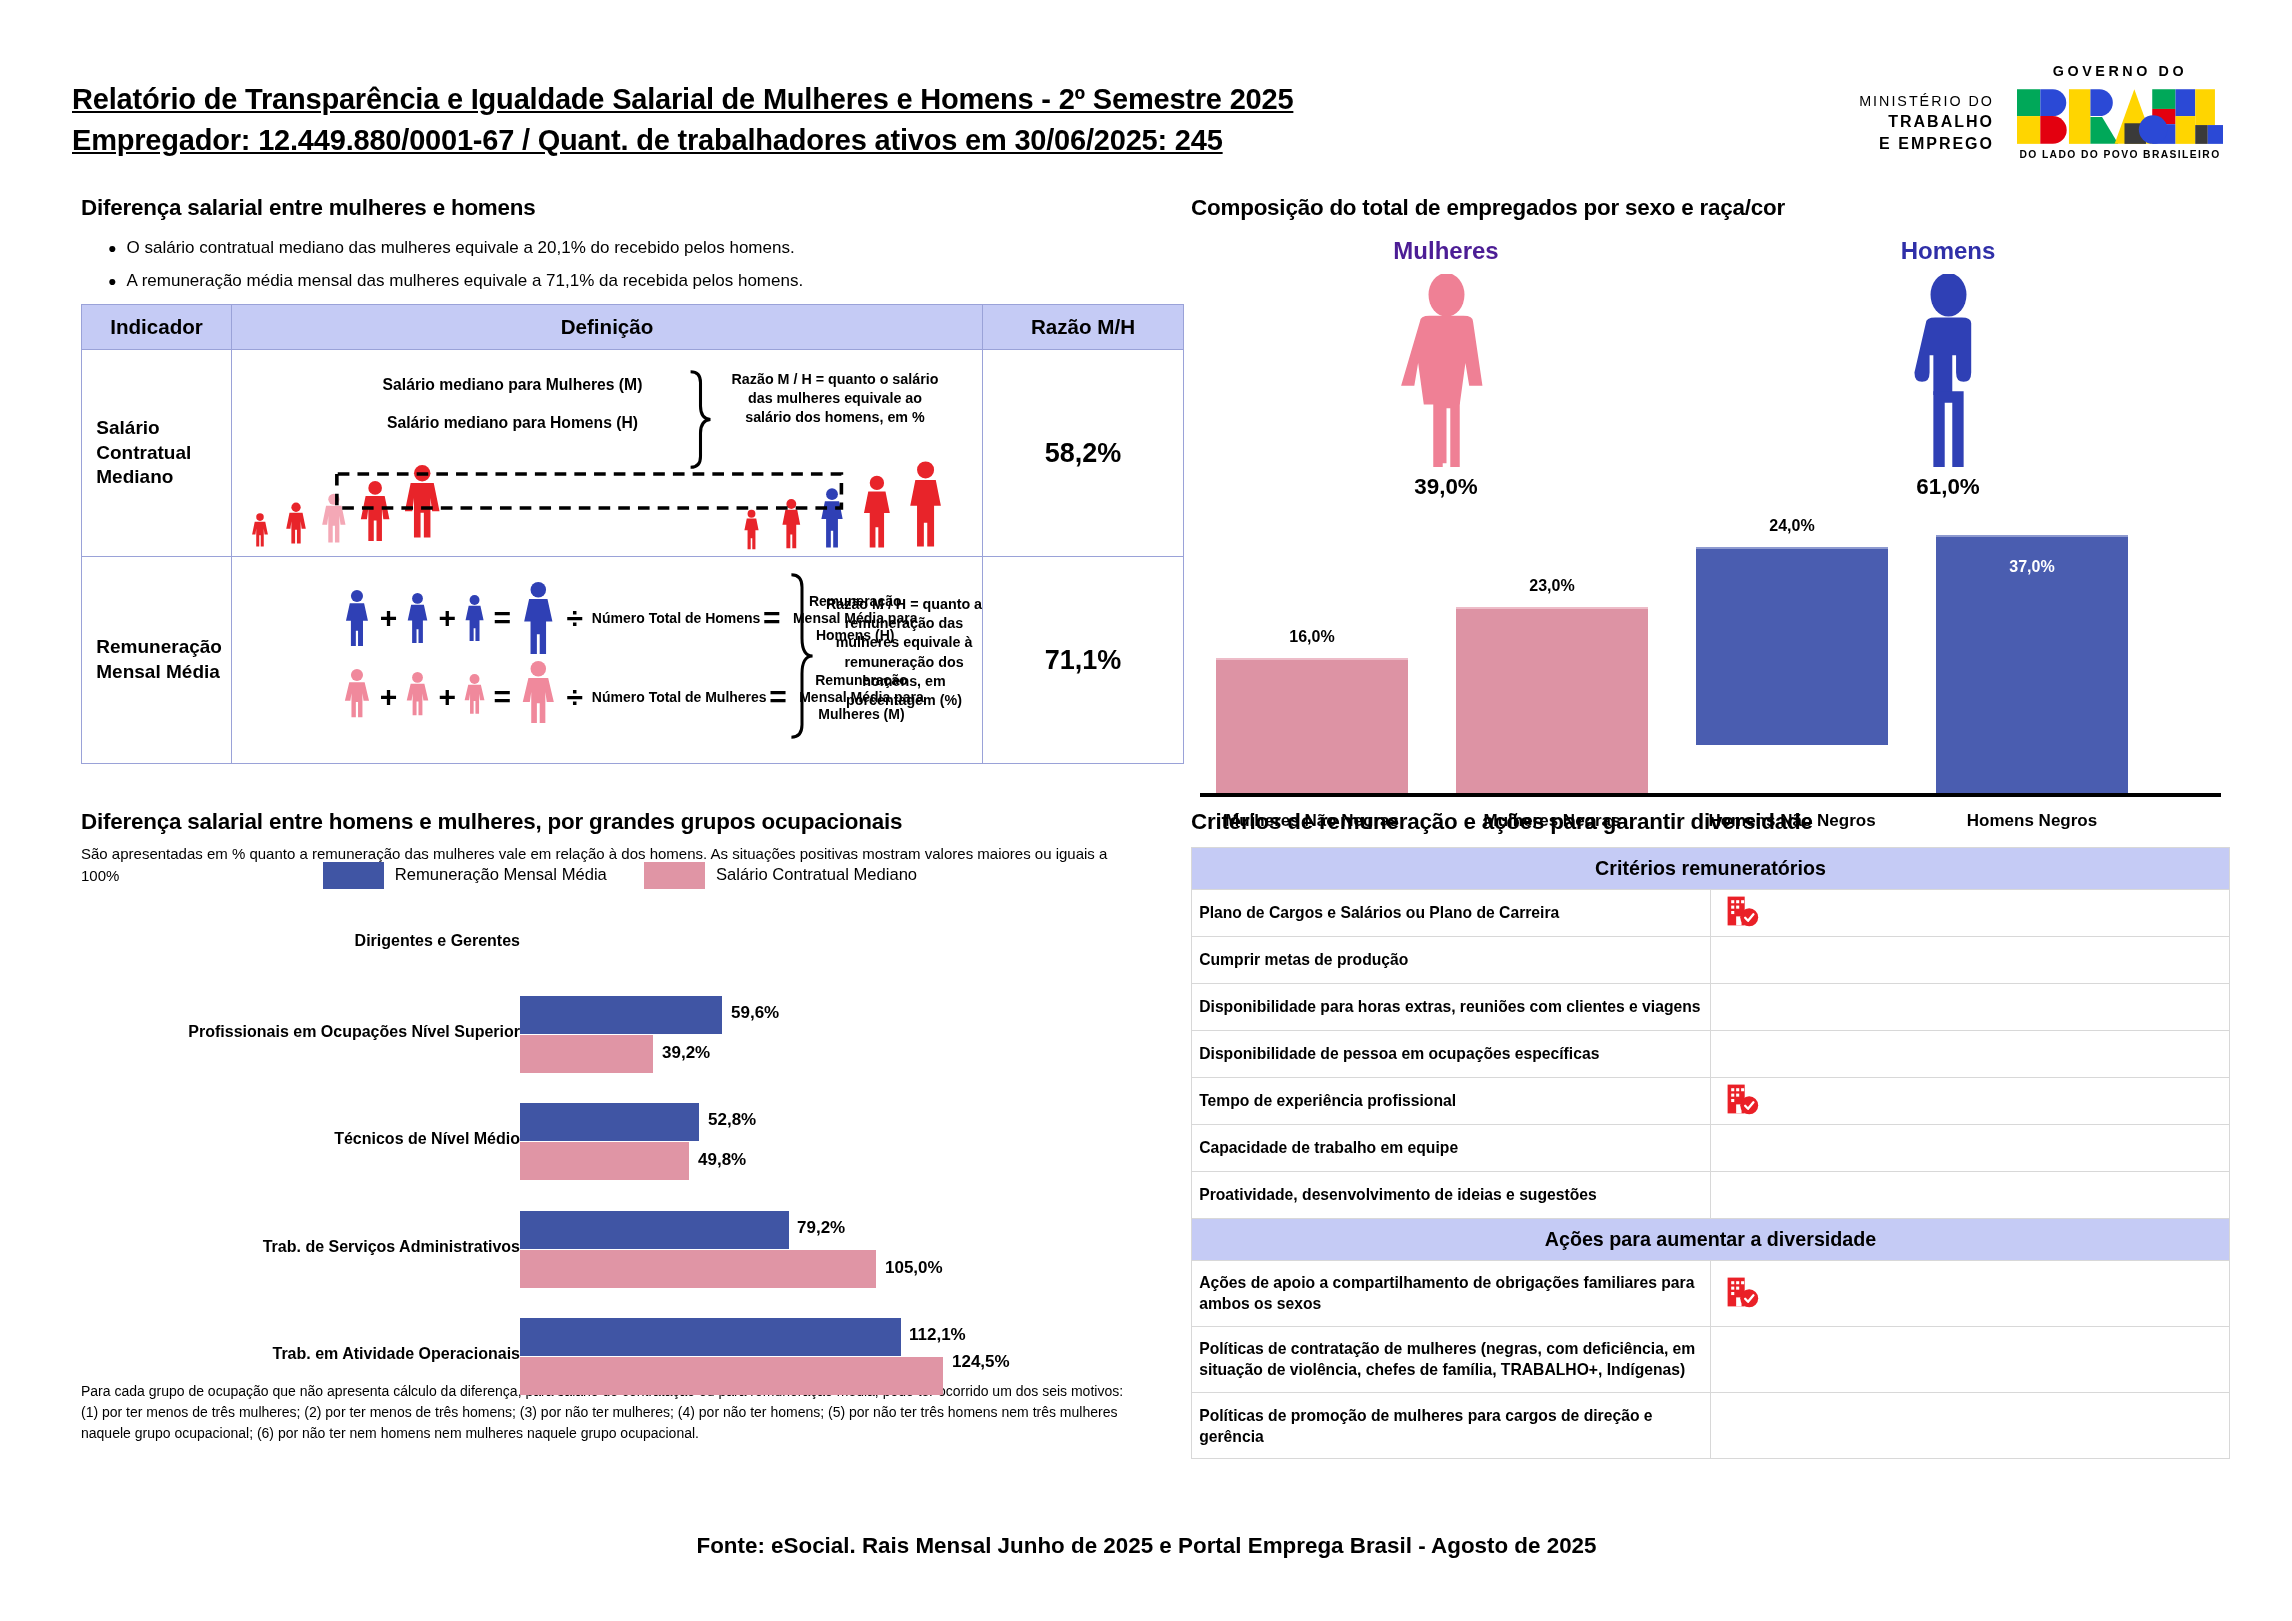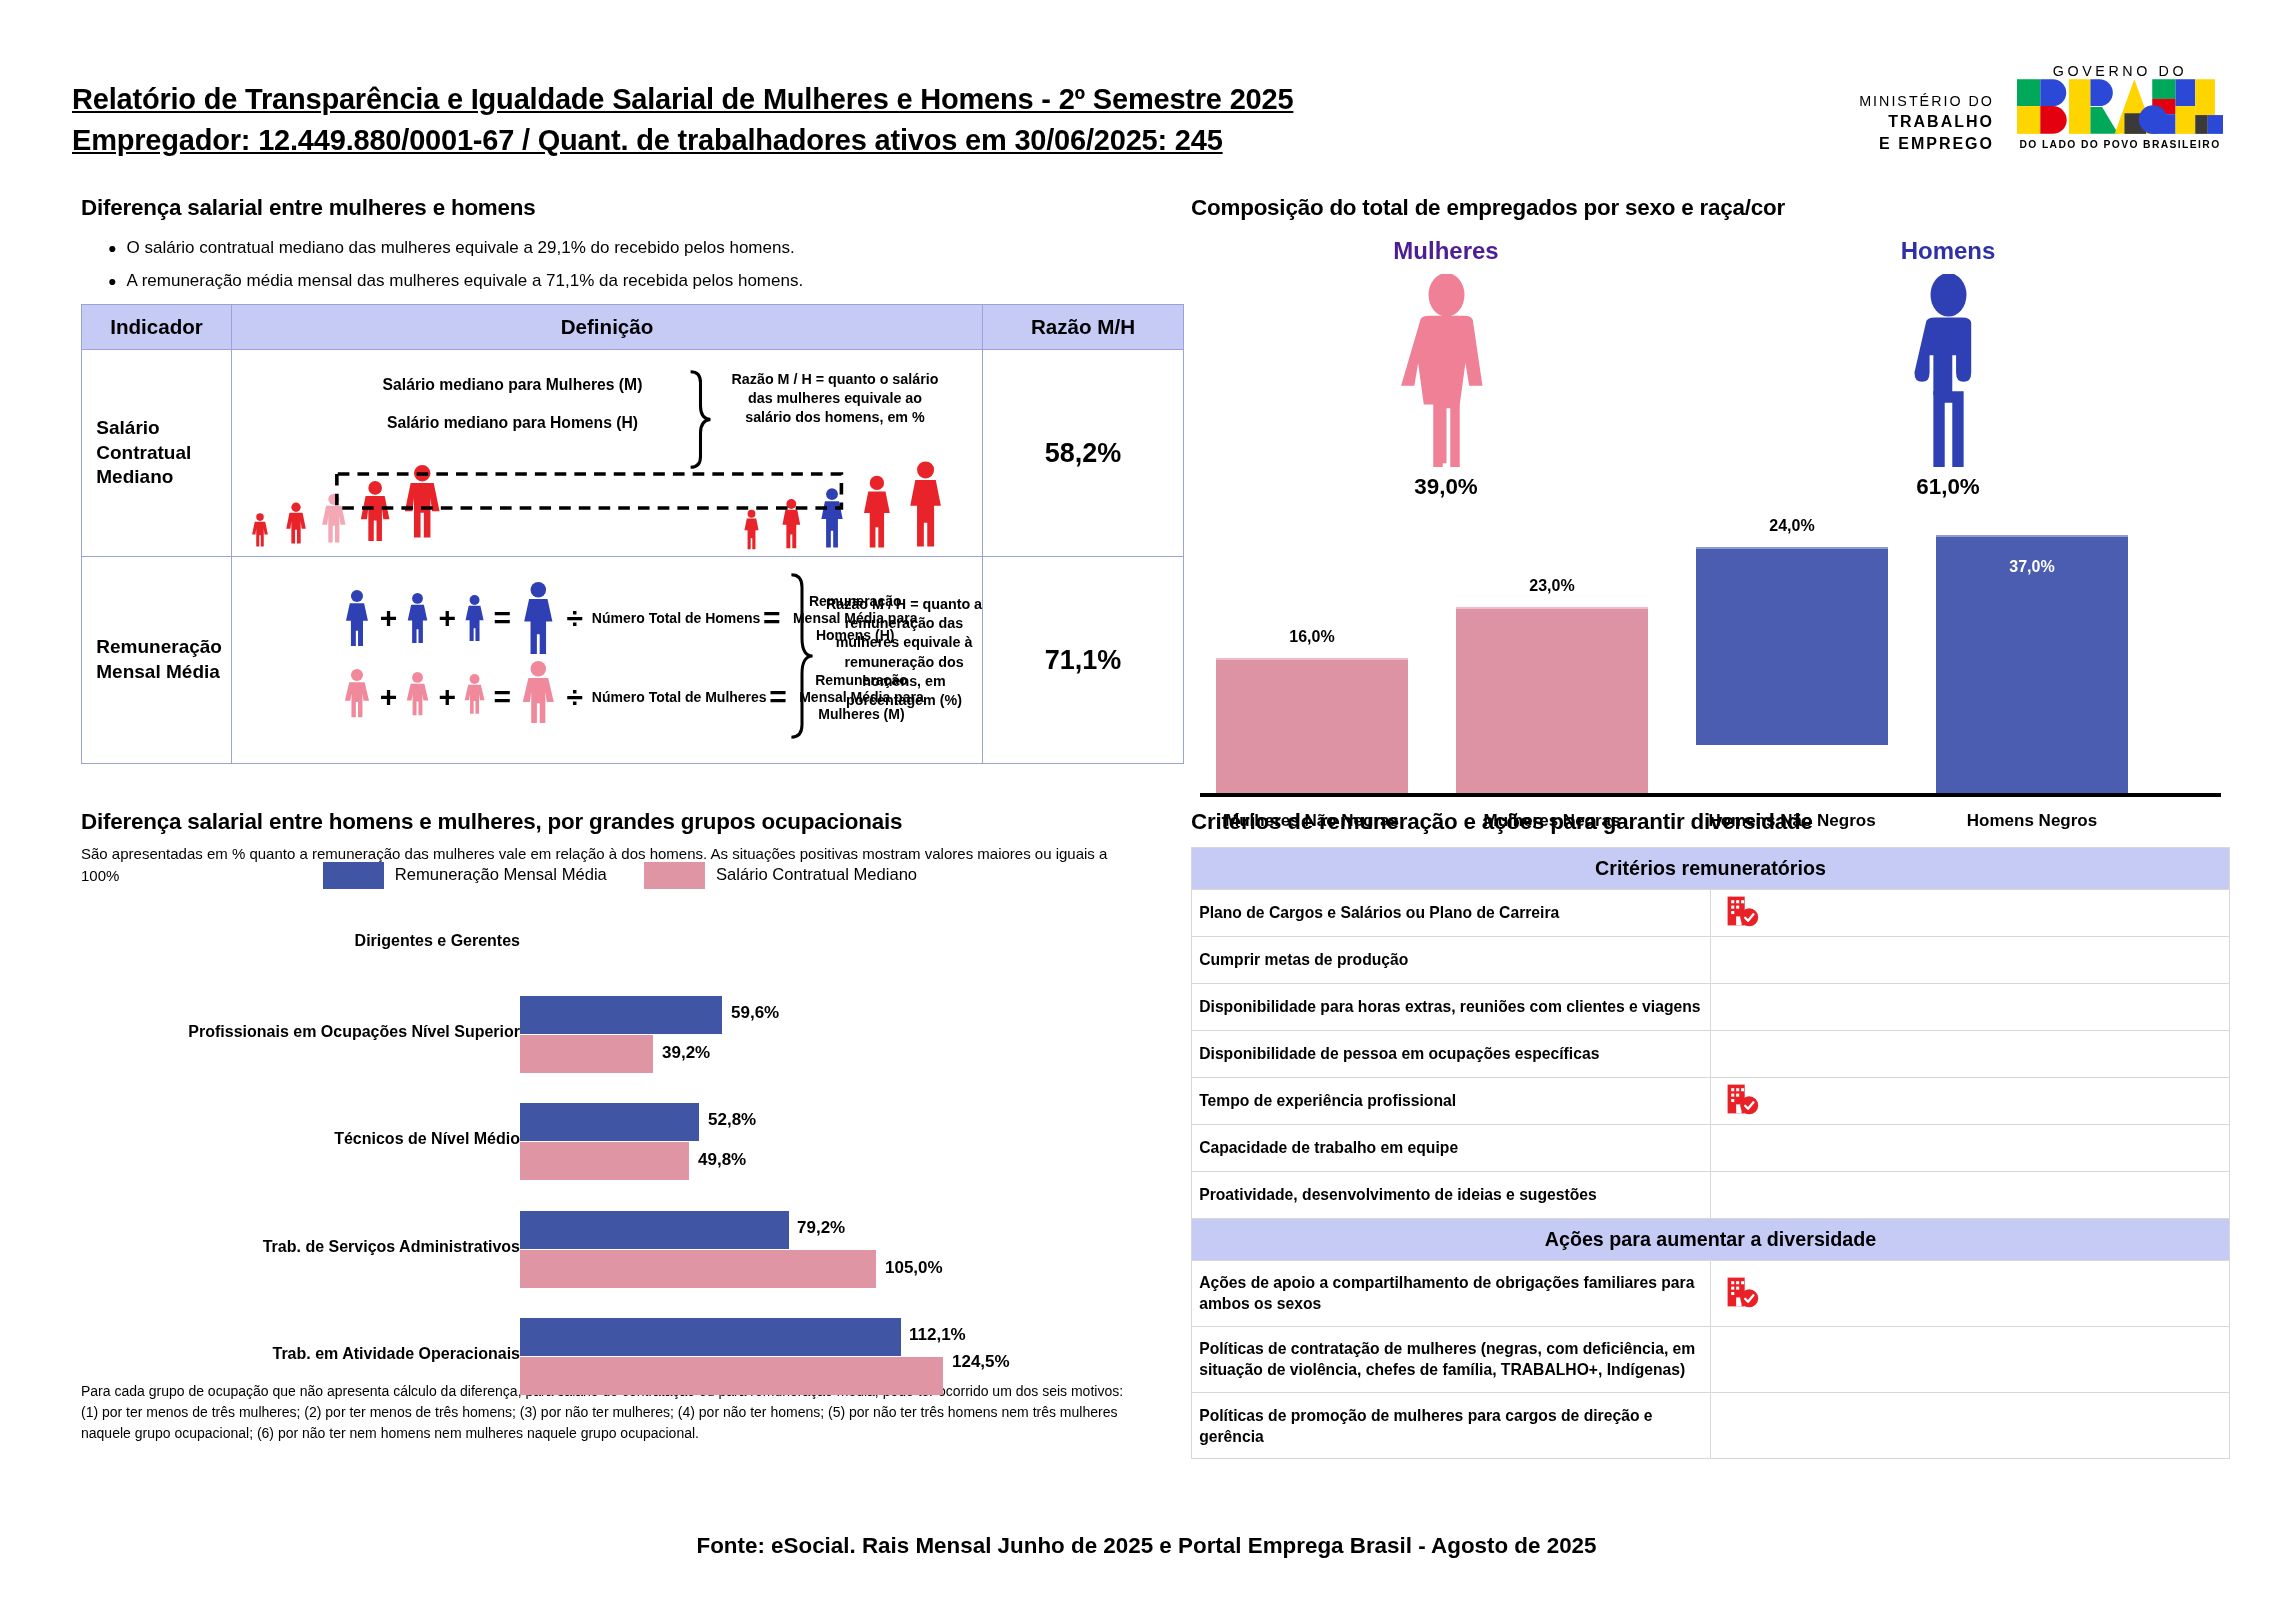--- a/index.html
+++ b/index.html
@@ -16,21 +16,21 @@
   .header { position: absolute; left: 0; top: 0; width: 2293px; height: 179px; }
   .header-titles { position: absolute; left: 72px; top: 79px; text-decoration: underline; }
   .title-line { font-size: 29px; font-weight: bold; line-height: 1.42; letter-spacing: -0.2px; }
 
   .brand { position: absolute; right: 70px; top: 63px; display: flex; align-items: flex-start; gap: 23px; }
   .mte { text-align: right; line-height: 1.35; padding-top: 29px; }
   .mte-l1 { font-size: 14.3px; letter-spacing: 2px; font-weight: 500; }
   .mte-l2 { font-size: 16px; letter-spacing: 2px; font-weight: bold; }
   .mte-l3 { font-size: 16px; letter-spacing: 2px; font-weight: bold; }
   .gov { text-align: center; }
-  .gov-top { font-size: 14.3px; font-weight: normal; letter-spacing: 3.6px; margin-bottom: 0; }
+  .gov-top { font-size: 14.3px; font-weight: bold; letter-spacing: 3.6px; margin-bottom: 10px; }
   .gov-bottom { font-size: 10.3px; font-weight: bold; letter-spacing: 1.4px; margin-top: 3.6px; }
   .gov-logo { display: block; }
 
   
   .sec-h { font-size: 22.4px; font-weight: bold; letter-spacing: -0.2px; }
   .sec-sub { font-size: 15px; line-height: 1.45; }
 
   
   .panelA { position: absolute; left: 81px; top: 195px; width: 1102px; }
   .bullets { margin: 16px 0 0 27px; }
@@ -151,21 +151,21 @@
     </div>
   </div>
 </div>
 
 <div class="panelA">
   <div class="sec-h">Diferença salarial entre mulheres e homens</div>
 
   <div class="bullets">
     <div class="bullet">
       <span class="dot">●</span>
-      <span>O salário contratual mediano das mulheres equivale a 29,1% do recebido pelos homens.</span>
+      <span>O salário contratual mediano das mulheres equivale a 20,1% do recebido pelos homens.</span>
     </div>
     <div class="bullet">
       <span class="dot">●</span>
       <span>A remuneração média mensal das mulheres equivale a 71,1% da recebida pelos homens.</span>
     </div>
   </div>
 
   <table class="ind">
     <colgroup>
         <col class="col-ind">

